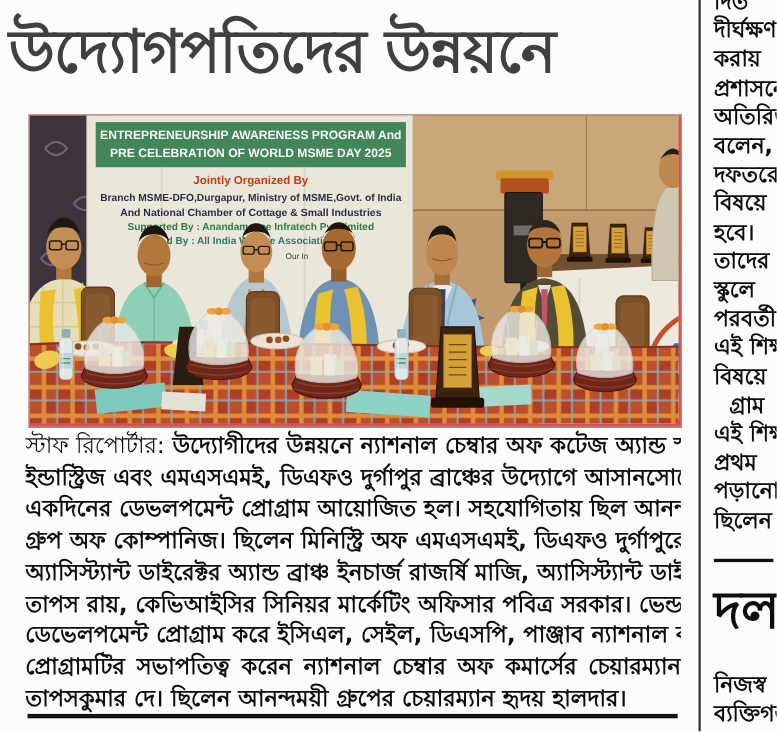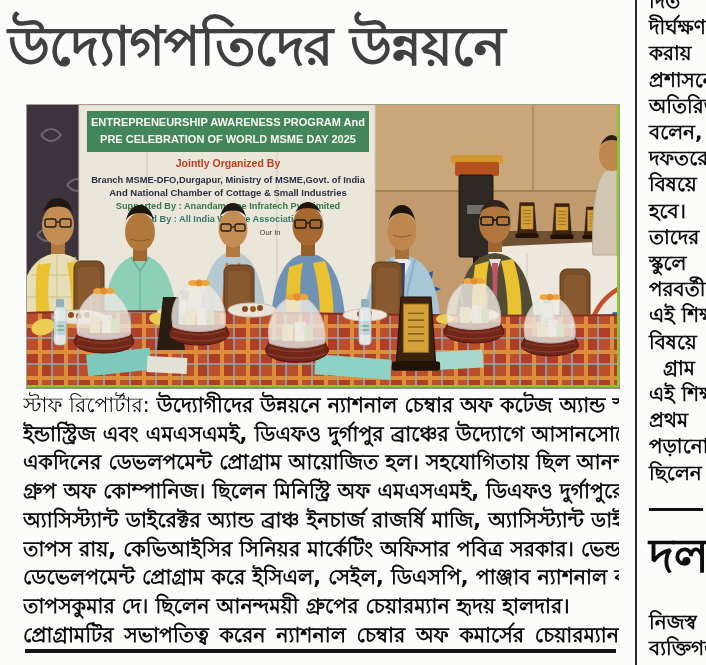--- a/index.html
+++ b/index.html
@@ -4,21 +4,21 @@
 <style>
   html,body{margin:0;padding:0;}
   body{width:706px;height:665px;overflow:hidden;background:#fcfcfa;
        font-family:"DejaVu Sans","Liberation Sans",sans-serif;color:#111;}
   .page{position:relative;width:706px;height:665px;}
   .headline{position:absolute;left:8px;top:0;width:640px;margin:0;
     font-size:54px;line-height:94px;font-weight:700;color:#404040;
     white-space:nowrap;letter-spacing:-1px;
     font-family:"DejaVu Sans","Liberation Serif",sans-serif;}
   .photo{position:absolute;left:26px;top:104px;width:592px;height:282px;margin:0;
-    border:1px solid #a19d93;border-bottom:2px solid #8f8b81;background:#84cc16;}
+    border:1px solid #a19d93;border-bottom:2px solid #8f8b81;background:#ef4444;}
   .photo svg{display:block;}
   .article{position:absolute;left:23px;top:391px;width:596px;overflow:hidden;}
   .article .line{font-size:20.5px;line-height:28.7px;font-weight:600;
     text-align:justify;text-align-last:justify;white-space:nowrap;color:#0d0d0d;}
   .article .line.last{text-align-last:left;}
   .article b{font-weight:400;}
   .bottom-rule{position:absolute;left:25px;top:649px;width:591px;height:4px;background:#141414;}
   .v-divider{position:absolute;left:635px;top:0;width:2px;height:665px;background:#2e2e2e;}
   .right-col{position:absolute;left:649px;top:-12px;width:70px;color:#0d0d0d;}
   .rline{font-size:20px;line-height:26.2px;font-weight:600;white-space:pre;}
@@ -292,22 +292,22 @@
   </figure>
 
   <div class="article">
     <div class="line"><b>স্টাফ রিপোর্টার:</b><span> উদ্যোগীদের উন্নয়নে ন্যাশনাল চেম্বার অফ কটেজ অ্যান্ড স্মল</span></div>
     <div class="line">ইন্ডাস্ট্রিজ এবং এমএসএমই, ডিএফও দুর্গাপুর ব্রাঞ্চের উদ্যোগে আসানসোলে</div>
     <div class="line">একদিনের ডেভলপমেন্ট প্রোগ্রাম আয়োজিত হল। সহযোগিতায় ছিল আনন্দময়ী</div>
     <div class="line">গ্রুপ অফ কোম্পানিজ। ছিলেন মিনিস্ট্রি অফ এমএসএমই, ডিএফও দুর্গাপুরের</div>
     <div class="line">অ্যাসিস্ট্যান্ট ডাইরেক্টর অ্যান্ড ব্রাঞ্চ ইনচার্জ রাজর্ষি মাজি, অ্যাসিস্ট্যান্ট ডাইরেক্টর</div>
     <div class="line">তাপস রায়, কেভিআইসির সিনিয়র মার্কেটিং অফিসার পবিত্র সরকার। ভেন্ডার</div>
     <div class="line">ডেভেলপমেন্ট প্রোগ্রাম করে ইসিএল, সেইল, ডিএসপি,  পাঞ্জাব ন্যাশনাল ব্যাঙ্ক।</div>
+    <div class="line">প্রোগ্রামটির সভাপতিত্ব করেন ন্যাশনাল চেম্বার অফ কমার্সের চেয়ারম্যান</div>
     <div class="line last">তাপসকুমার দে। ছিলেন আনন্দময়ী গ্রুপের চেয়ারম্যান হৃদয় হালদার।</div>
-    <div class="line">প্রোগ্রামটির সভাপতিত্ব করেন ন্যাশনাল চেম্বার অফ কমার্সের চেয়ারম্যান</div>
   </div>
 
   <div class="bottom-rule"></div>
   <div class="v-divider"></div>
 
   <div class="right-col">
     <div class="rline">দিত</div>
     <div class="rline">দীর্ঘক্ষণ</div>
     <div class="rline">করায়</div>
     <div class="rline">প্রশাসনে</div>

